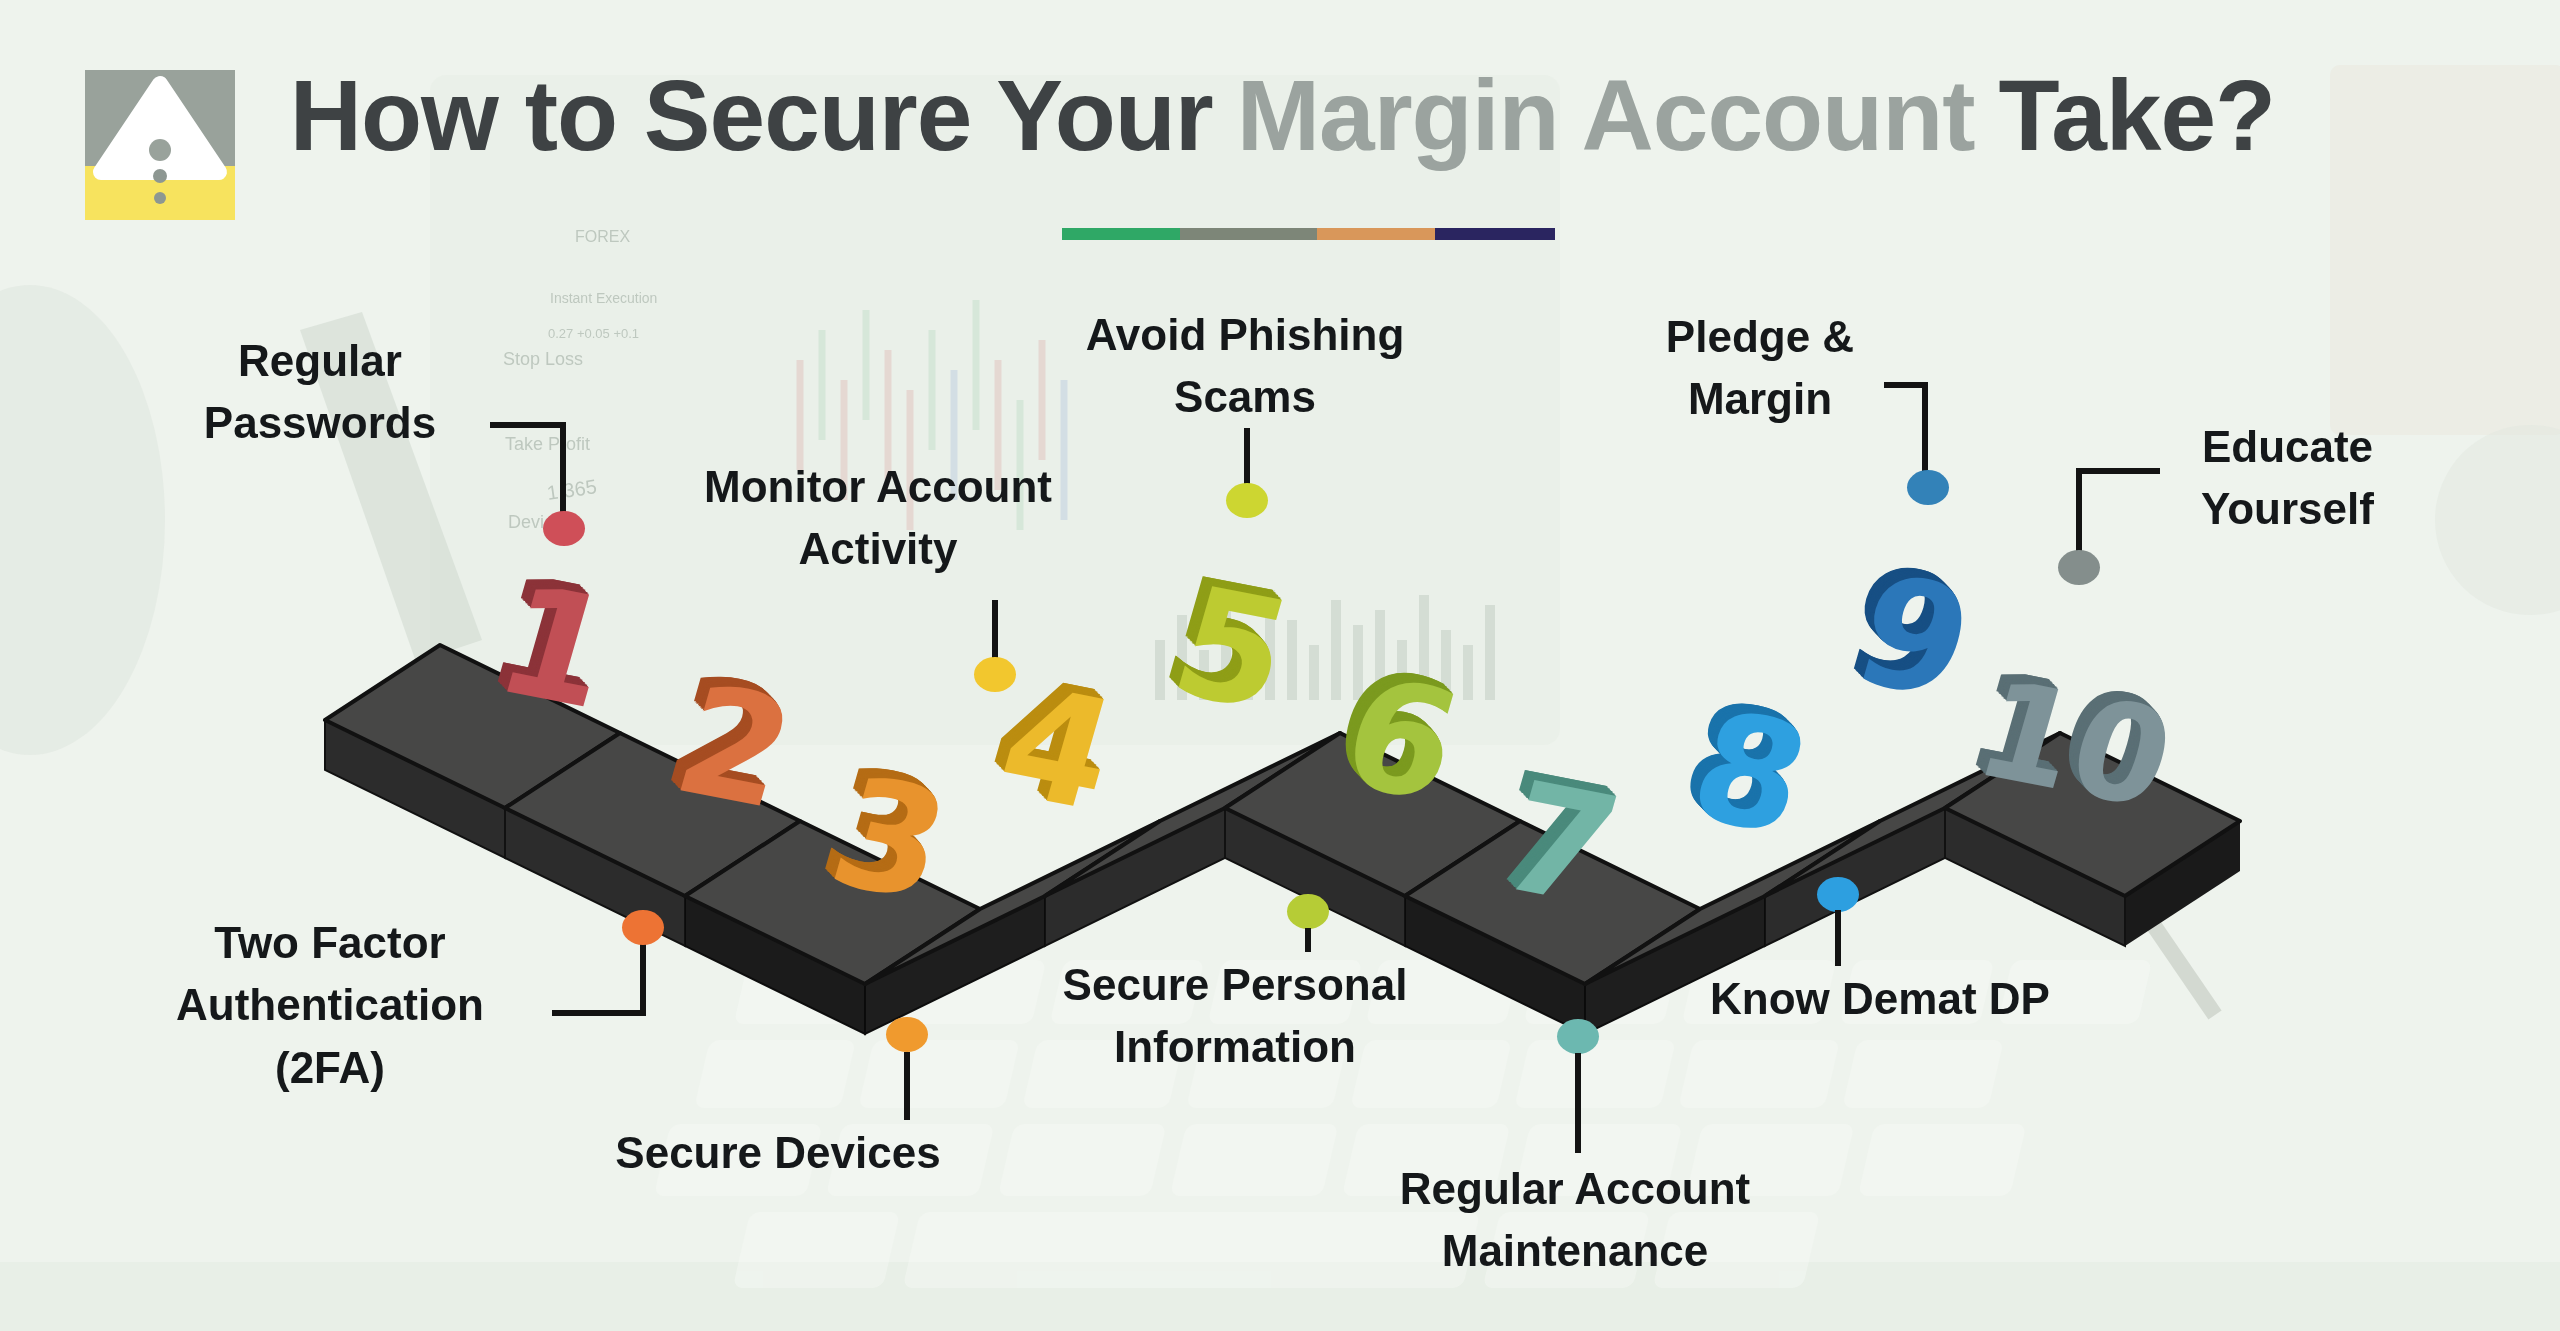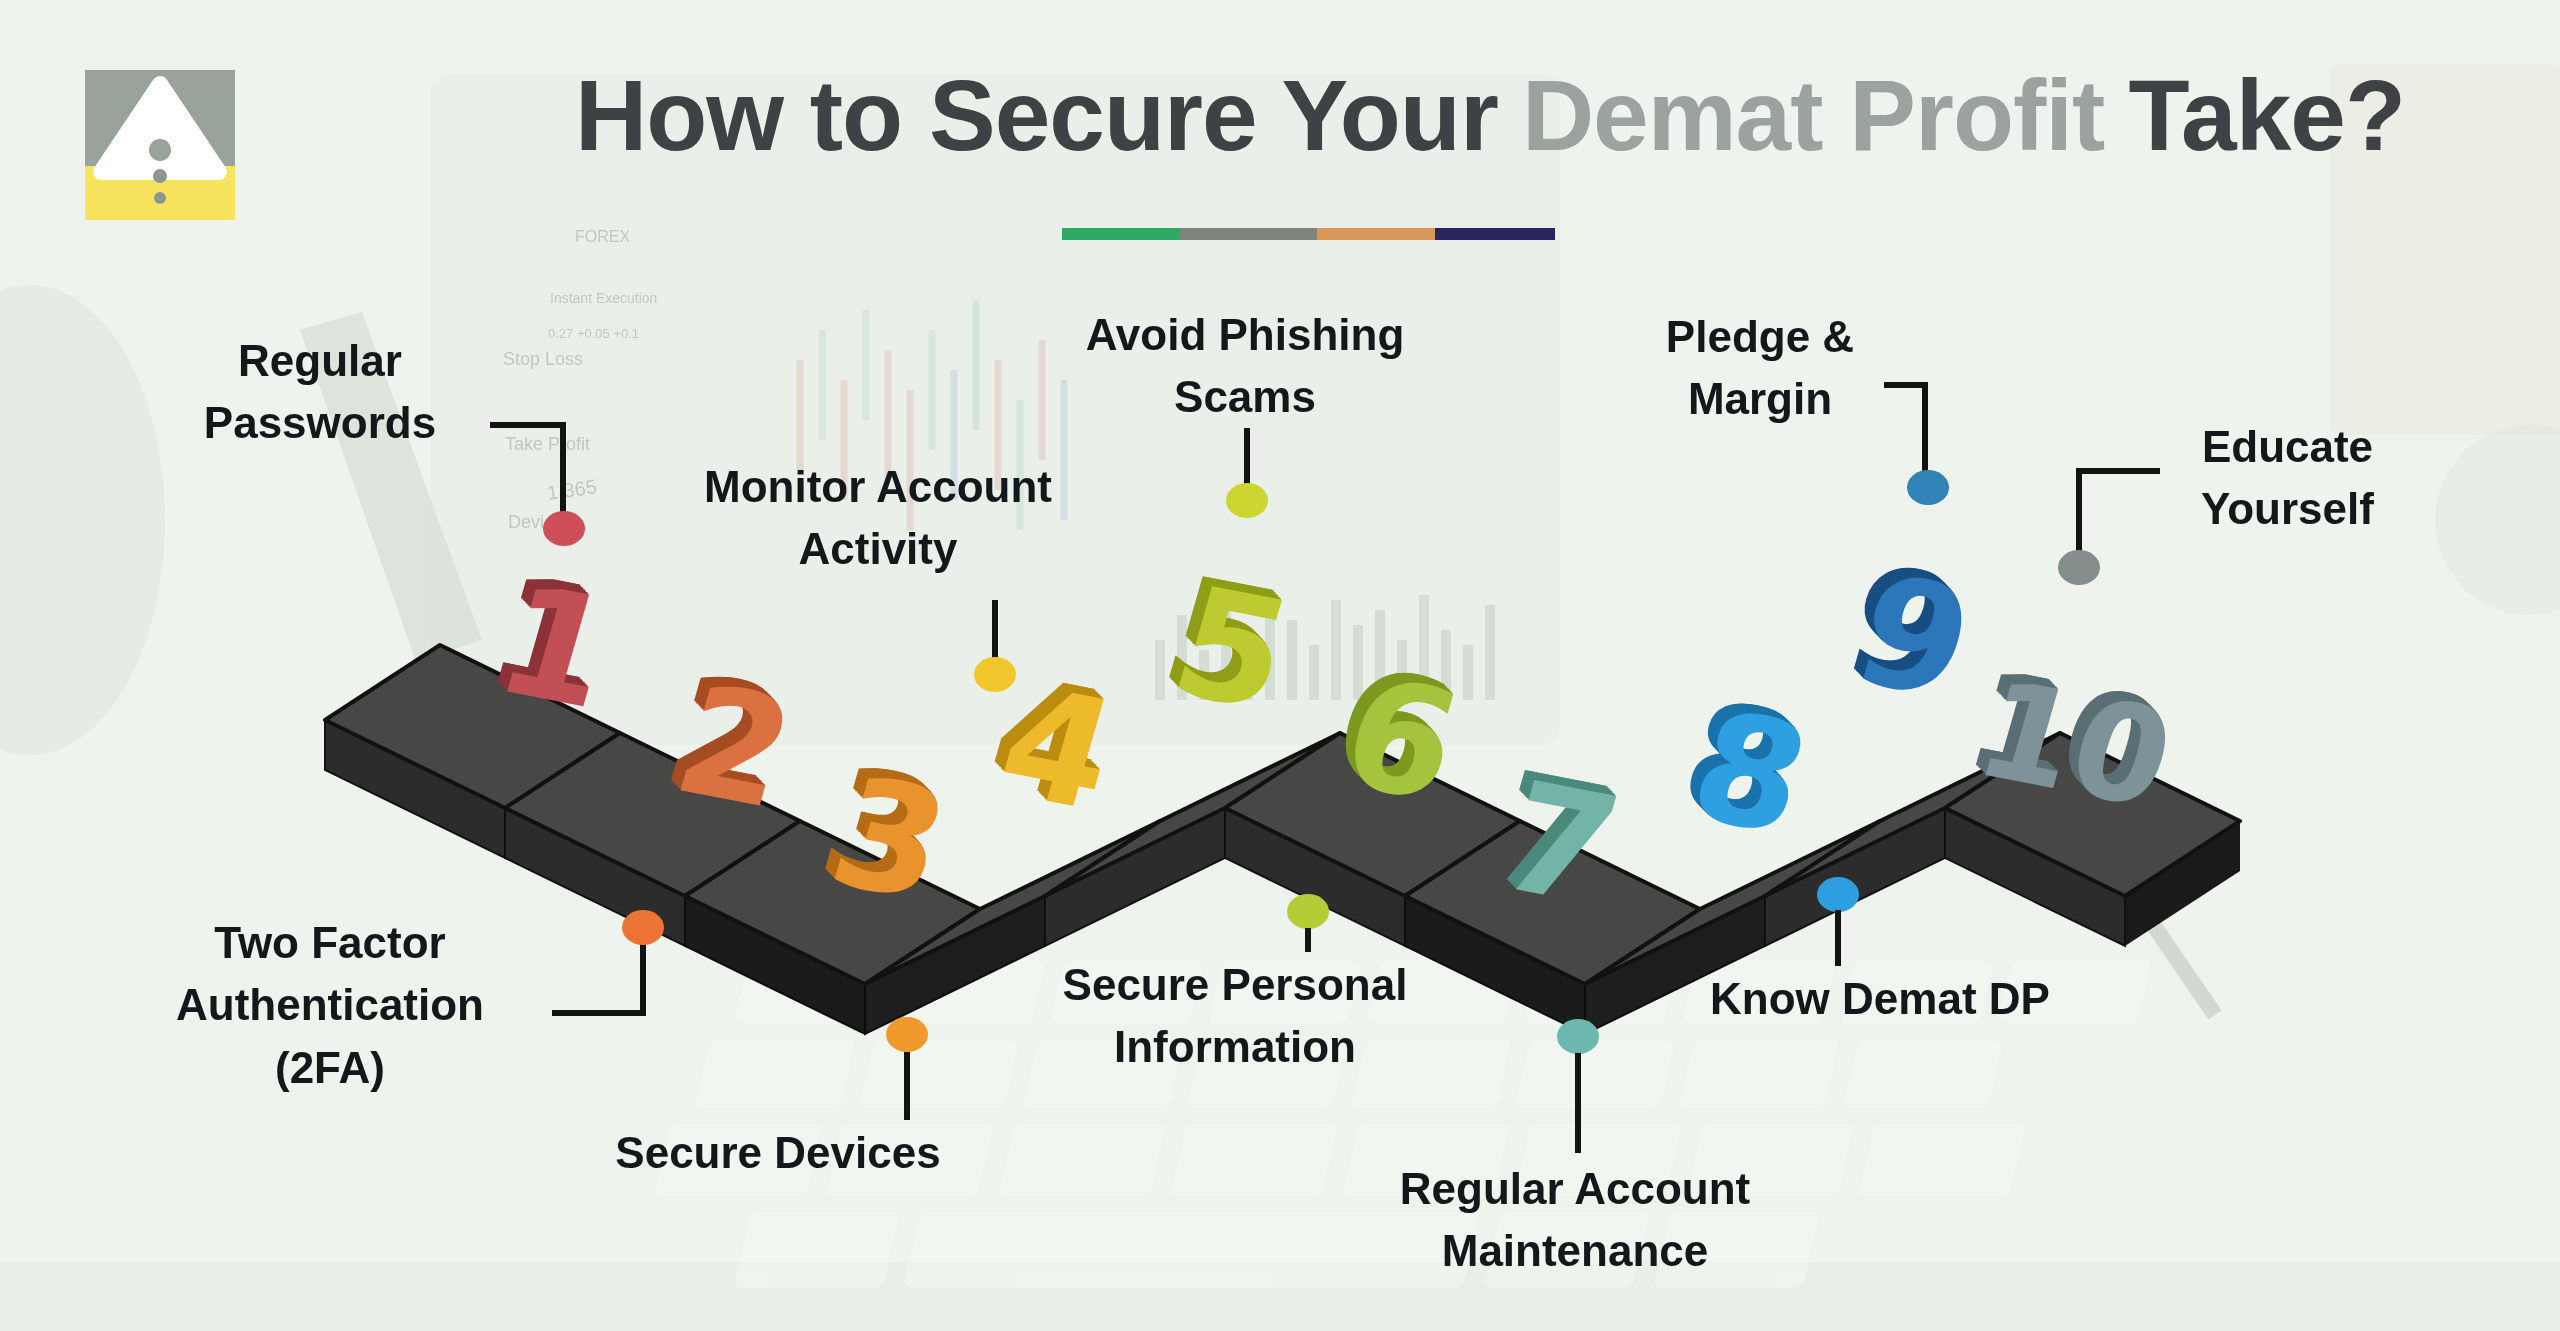--- a/index.html
+++ b/index.html
@@ -5,21 +5,21 @@
   html,body{margin:0;padding:0;background:#eef3ed;}
   .canvas{
     position:relative;width:2560px;height:1331px;overflow:hidden;
     background:#eef3ed;font-family:"Liberation Sans",sans-serif;
   }
   .bg-svg,.stair-svg{position:absolute;left:0;top:0;width:2560px;height:1331px;}
   
   .logo{position:absolute;left:85px;top:70px;width:150px;height:150px;}
   .title{
     position:absolute;left:160px;top:58px;width:2245px;
-    display:flex;justify-content:flex-end;gap:24px;
+    display:flex;justify-content:center;gap:24px;
     font-size:100px;font-weight:bold;letter-spacing:-1px;white-space:nowrap;
   }
   .title span{color:var(--c,#3e4244);}
   .divider{position:absolute;left:1062px;top:228px;height:12px;display:flex;}
   .divider span{display:block;height:12px;background:var(--seg,#888);}
   
   .label{
     position:absolute;font-size:44px;line-height:1.42;font-weight:bold;
     color:#15181a;text-align:center;white-space:pre-line;
   }
@@ -245,21 +245,21 @@
     <rect x="0" y="0" width="150" height="96" fill="#99a29b"></rect>
     <rect x="0" y="96" width="150" height="54" fill="#f7e35e"></rect>
     <path d="M75,14 L134,102 L16,102 Z" stroke-width="16" stroke-linejoin="round" stroke="#ffffff" fill="#ffffff"></path>
     <circle cx="75" cy="80" r="11" fill="#99a29b"></circle>
     <circle cx="75" cy="106" r="7" fill="#8d9792"></circle>
     <circle cx="75" cy="128" r="6" fill="#8d9792"></circle>
   </svg>
 
   <div class="title">
     <span style="--c: #3e4244;">How to Secure Your</span>
-    <span style="--c: #9ba39f;">Demat Profit</span>
+    <span style="--c: #9ba39f;">Margin Account</span>
     <span style="--c: #3e4244;">Take?</span>
   </div>
 
   <div class="divider">
     <span style="width: 118px; --seg: #2fa866;"></span>
     <span style="width: 137px; --seg: #7d8678;"></span>
     <span style="width: 118px; --seg: #d9975a;"></span>
     <span style="width: 120px; --seg: #2a2560;"></span>
   </div>
 

